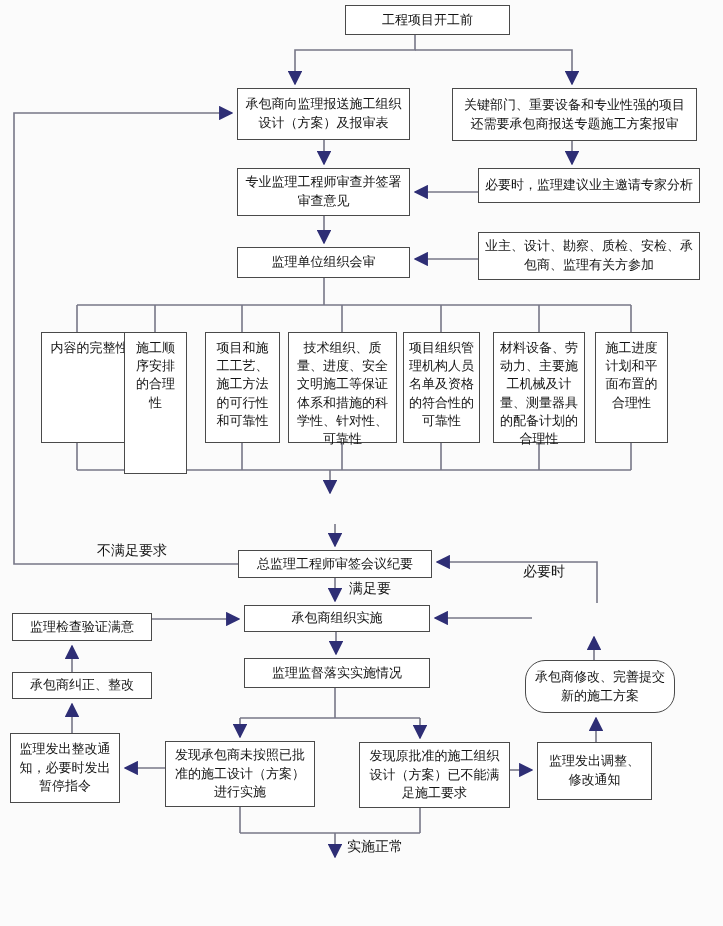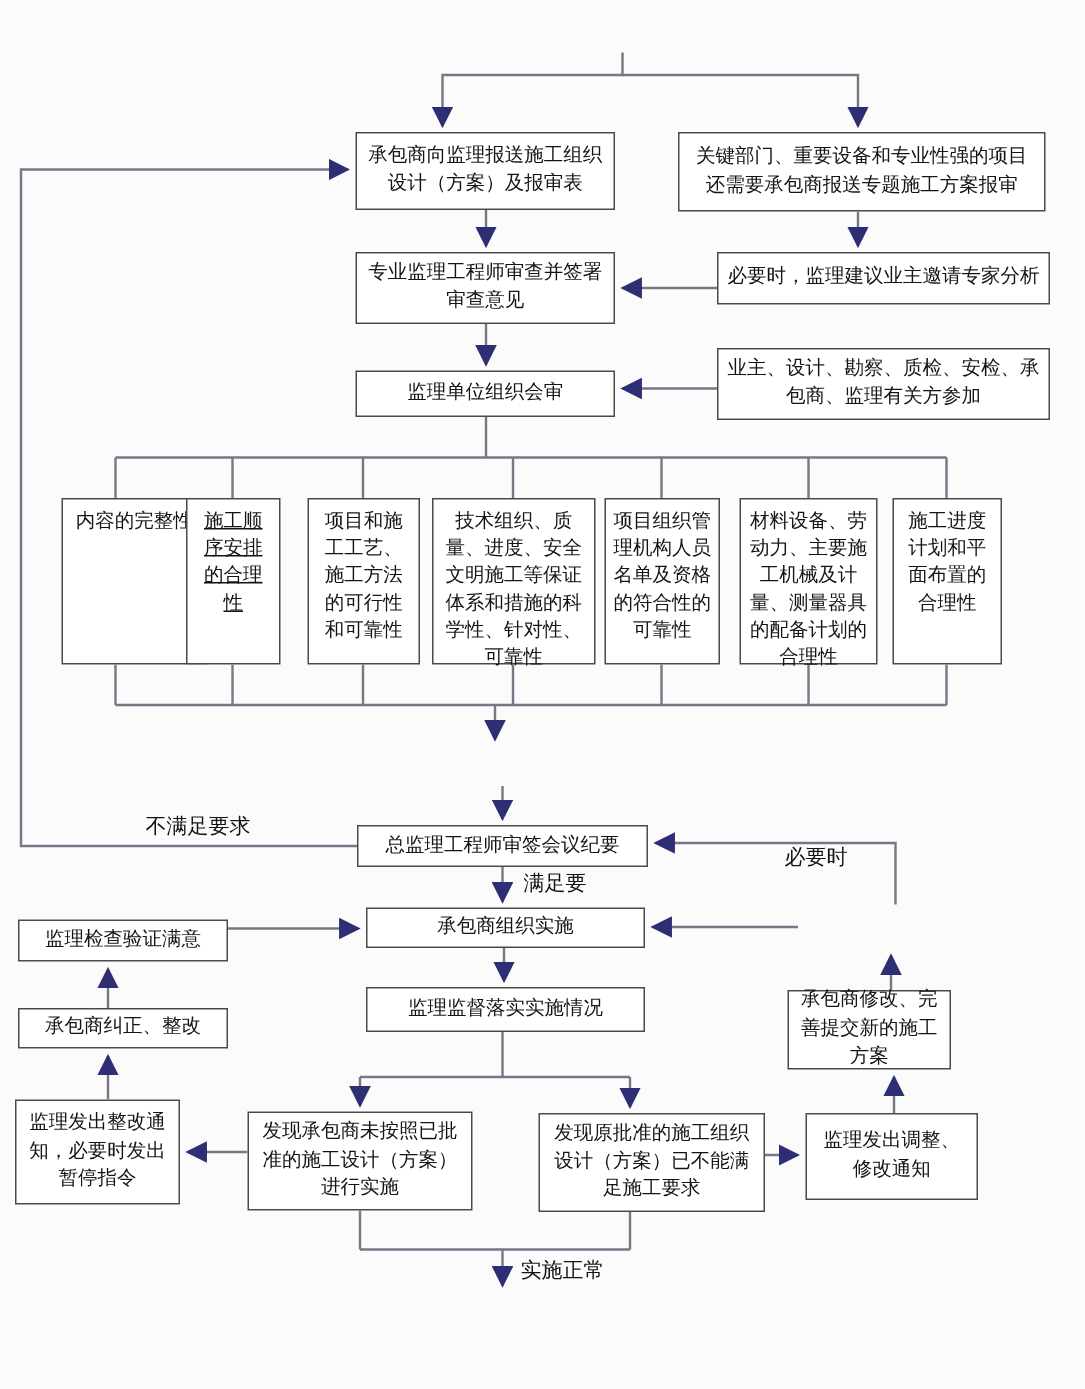--- a/index.html
+++ b/index.html
@@ -84,52 +84,53 @@
     <polyline class="edge" points="72,672 72,646" marker-end="url(#arrow)"></polyline>
 
     <polyline class="edge" points="510,770 532,770" marker-end="url(#arrow)"></polyline>
 
     <polyline class="edge" points="240,807 240,833"></polyline>
     <polyline class="edge" points="420,808 420,833"></polyline>
     <polyline class="edge" points="240,833 420,833"></polyline>
     <polyline class="edge" points="335,833 335,857" marker-end="url(#arrow)"></polyline>
   </svg>
 
+  <div class="node" style="left:345px;top:5px;width:165px;height:30px;">工程项目开工前</div>
 
   <div class="node" style="left:237px;top:88px;width:173px;height:52px;">承包商向监理报送施工组织设计（方案）及报审表</div>
   <div class="node" style="left:452px;top:88px;width:245px;height:53px;">关键部门、重要设备和专业性强的项目还需要承包商报送专题施工方案报审</div>
 
   <div class="node" style="left:237px;top:168px;width:173px;height:48px;">专业监理工程师审查并签署审查意见</div>
   <div class="node" style="left:478px;top:168px;width:222px;height:35px;">必要时，监理建议业主邀请专家分析</div>
 
   <div class="node" style="left:237px;top:247px;width:173px;height:31px;">监理单位组织会审</div>
   <div class="node" style="left:478px;top:232px;width:222px;height:48px;">业主、设计、勘察、质检、安检、承包商、监理有关方参加</div>
 
   <div class="node top-align" style="left:41px;top:332px;width:97px;height:111px;">内容的完整性</div>
-  <div class="node top-align" style="left:124px;top:332px;width:63px;height:111px;text-decoration:underline;">施工顺序安排的合理性</div>
+  <div class="node top-align" style="left:124px;top:332px;width:63px;height:142px;">施工顺序安排的合理性</div>
   <div class="node top-align" style="left:205px;top:332px;width:75px;height:111px;">项目和施工工艺、施工方法的可行性和可靠性</div>
   <div class="node top-align" style="left:288px;top:332px;width:109px;height:111px;">技术组织、质量、进度、安全文明施工等保证体系和措施的科学性、针对性、可靠性</div>
   <div class="node top-align" style="left:403px;top:332px;width:77px;height:111px;">项目组织管理机构人员名单及资格的符合性的可靠性</div>
   <div class="node top-align" style="left:493px;top:332px;width:92px;height:111px;">材料设备、劳动力、主要施工机械及计量、测量器具的配备计划的合理性</div>
   <div class="node top-align" style="left:595px;top:332px;width:73px;height:111px;">施工进度计划和平面布置的合理性</div>
 
   <div class="node" style="left:238px;top:550px;width:194px;height:28px;">总监理工程师审签会议纪要</div>
 
   <div class="node" style="left:244px;top:605px;width:186px;height:27px;">承包商组织实施</div>
   <div class="node" style="left:244px;top:658px;width:186px;height:30px;">监理监督落实实施情况</div>
 
   <div class="node" style="left:12px;top:613px;width:140px;height:28px;">监理检查验证满意</div>
   <div class="node" style="left:12px;top:672px;width:140px;height:27px;">承包商纠正、整改</div>
   <div class="node" style="left:10px;top:733px;width:110px;height:70px;">监理发出整改通知，必要时发出暂停指令</div>
 
   <div class="node" style="left:165px;top:741px;width:150px;height:66px;">发现承包商未按照已批准的施工设计（方案）进行实施</div>
   <div class="node" style="left:359px;top:742px;width:151px;height:66px;">发现原批准的施工组织设计（方案）已不能满足施工要求</div>
   <div class="node" style="left:537px;top:742px;width:115px;height:58px;">监理发出调整、修改通知</div>
 
-  <div class="node" style="left:525px;top:660px;width:109px;height:53px;">承包商修改、完善提交新的施工方案</div>
+  <div class="node" style="left:525px;top:660px;width:150px;height:53px;border-radius:20px;">承包商修改、完善提交新的施工方案</div>
 
 
   <div class="edge-label" style="left:97px;top:542px;">不满足要求</div>
   <div class="edge-label" style="left:349px;top:580px;">满足要</div>
   <div class="edge-label" style="left:523px;top:563px;">必要时</div>
   <div class="edge-label" style="left:347px;top:838px;">实施正常</div>
 
 </div>
 
 </body></html>

